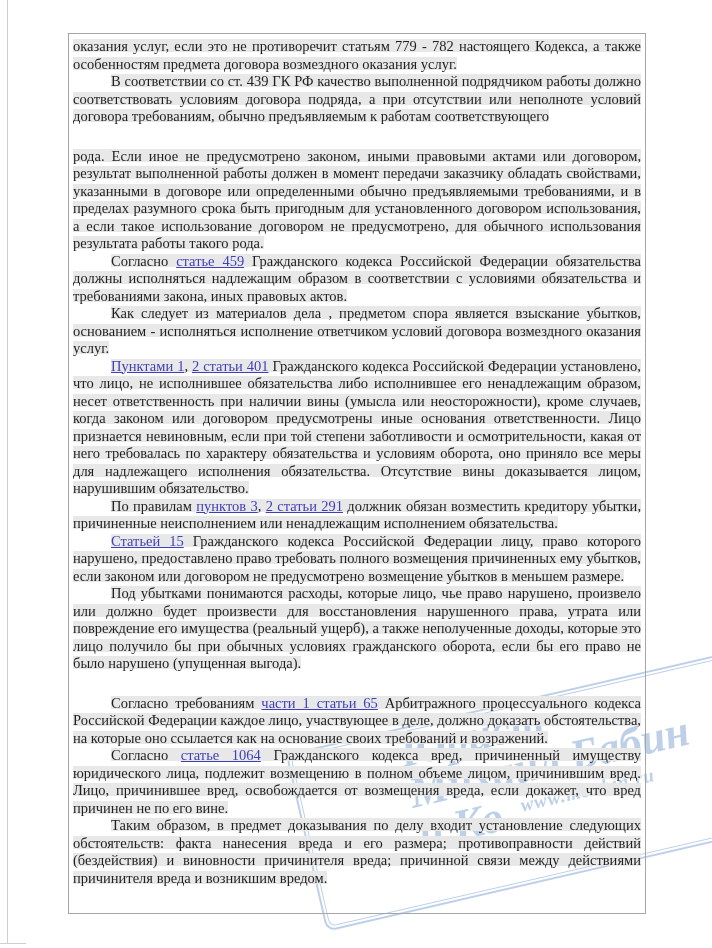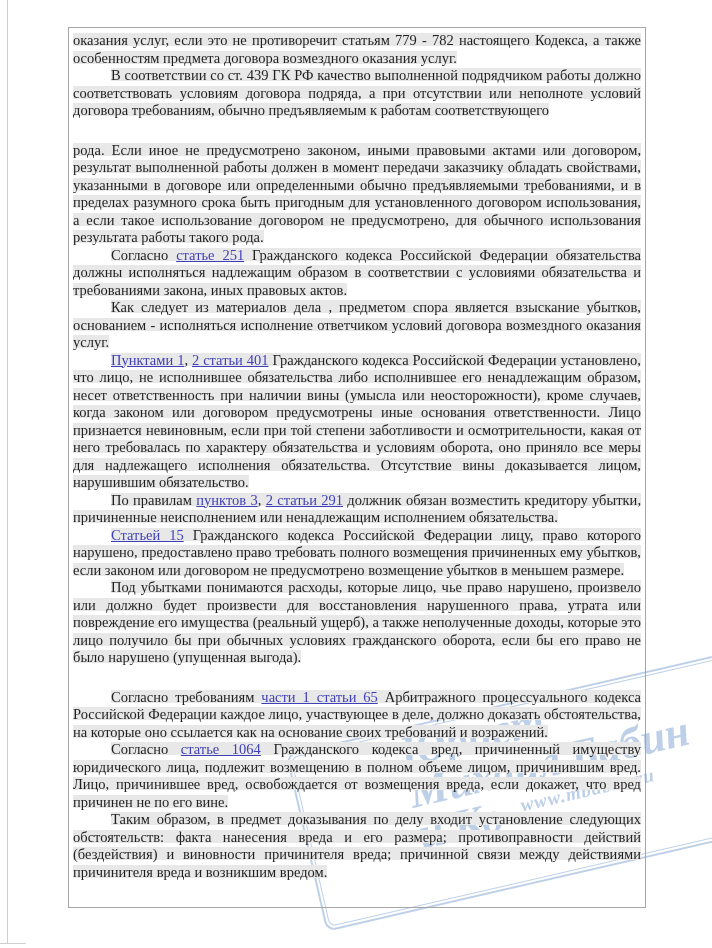--- a/index.html
+++ b/index.html
@@ -20,21 +20,21 @@
   }
   .frame-line-h {
     position: absolute; left: 0; top: 943px;
     width: 26px; height: 1px;
     background: var(--frame-line, #cfcfcf);
   }
 
   
   .doc {
     position: absolute;
-    left: 68px; top: 27px;
+    left: 68px; top: 33px;
     width: 578px; height: 881px;
     border: 1px solid var(--box-border, #a6a6a6);
     padding: 4px 4px 4px 4px;
     z-index: 2;
     overflow: hidden;
     background: transparent;
   }
   .doc p {
     margin: 0;
     font-size: 14.5px;
@@ -114,21 +114,21 @@
       <div class="stamp-url">www.mbabin.ru</div>
     </div>
   </div>
 </div>
 
 <div class="doc">
   <div>
       <p class=""><span class="t">оказания услуг, если это не противоречит статьям 779 - 782 настоящего Кодекса, а также особенностям предмета договора возмездного оказания услуг.</span></p>
       <p class="ind"><span class="t">В соответствии со ст. 439 ГК РФ качество выполненной подрядчиком работы должно соответствовать условиям договора подряда, а при отсутствии или неполноте условий договора требованиям, обычно предъявляемым к работам соответствующего</span></p>
       <p class=" brk"><span class="t">рода. Если иное не предусмотрено законом, иными правовыми актами или договором, результат выполненной работы должен в момент передачи заказчику обладать свойствами, указанными в договоре или определенными обычно предъявляемыми требованиями, и в пределах разумного срока быть пригодным для установленного договором использования, а если такое использование договором не предусмотрено, для обычного использования результата работы такого рода.</span></p>
-      <p class="ind"><span class="t">Согласно <a>статье 251</a> Гражданского кодекса  Российской  Федерации обязательства должны исполняться надлежащим образом в соответствии с условиями обязательства и требованиями закона, иных правовых актов.</span></p>
+      <p class="ind"><span class="t">Согласно <a>статье 459</a> Гражданского кодекса  Российской  Федерации обязательства должны исполняться надлежащим образом в соответствии с условиями обязательства и требованиями закона, иных правовых актов.</span></p>
       <p class="ind"><span class="t">Как следует из материалов дела , предметом спора является взыскание убытков, основанием - исполняться исполнение ответчиком условий договора возмездного оказания услуг.</span></p>
       <p class="ind"><span class="t"><a>Пунктами 1</a>, <a>2 статьи 401</a> Гражданского кодекса Российской Федерации установлено, что лицо, не исполнившее обязательства либо исполнившее его ненадлежащим образом, несет ответственность при наличии вины (умысла или неосторожности), кроме случаев, когда законом или договором предусмотрены иные основания ответственности. Лицо признается невиновным, если при той степени заботливости и осмотрительности, какая от него требовалась по характеру обязательства и условиям оборота, оно приняло все меры для надлежащего исполнения обязательства. Отсутствие вины доказывается лицом, нарушившим обязательство.</span></p>
       <p class="ind"><span class="t">По правилам <a>пунктов 3</a>, <a>2 статьи 291</a> должник обязан возместить кредитору убытки, причиненные неисполнением или ненадлежащим исполнением обязательства.</span></p>
       <p class="ind"><span class="t"><a>Статьей 15</a> Гражданского кодекса Российской Федерации лицу, право которого нарушено, предоставлено право требовать полного возмещения причиненных ему убытков, если законом или договором не предусмотрено возмещение убытков в меньшем размере.</span></p>
       <p class="ind"><span class="t">Под убытками понимаются расходы, которые лицо, чье право нарушено, произвело или должно будет произвести для восстановления нарушенного права, утрата или повреждение его имущества (реальный ущерб), а также неполученные доходы, которые это лицо получило бы при обычных условиях гражданского оборота, если бы его право не было нарушено (упущенная выгода).</span></p>
       <p class="ind brk"><span class="t">Согласно требованиям <a>части 1 статьи 65</a> Арбитражного процессуального кодекса Российской Федерации каждое лицо, участвующее в деле, должно доказать обстоятельства, на которые оно ссылается как на основание своих требований и возражений.</span></p>
       <p class="ind"><span class="t">Согласно <a>статье 1064</a> Гражданского кодекса вред, причиненный имуществу юридического лица, подлежит возмещению в полном объеме лицом, причинившим вред. Лицо, причинившее вред, освобождается от возмещения вреда, если докажет, что вред причинен не по его вине.</span></p>
       <p class="ind"><span class="t">Таким образом, в предмет доказывания по делу входит установление следующих обстоятельств: факта нанесения вреда и его размера; противоправности действий (бездействия) и виновности причинителя вреда; причинной связи между действиями причинителя  вреда и возникшим вредом.</span></p>
     </div>
 </div>

